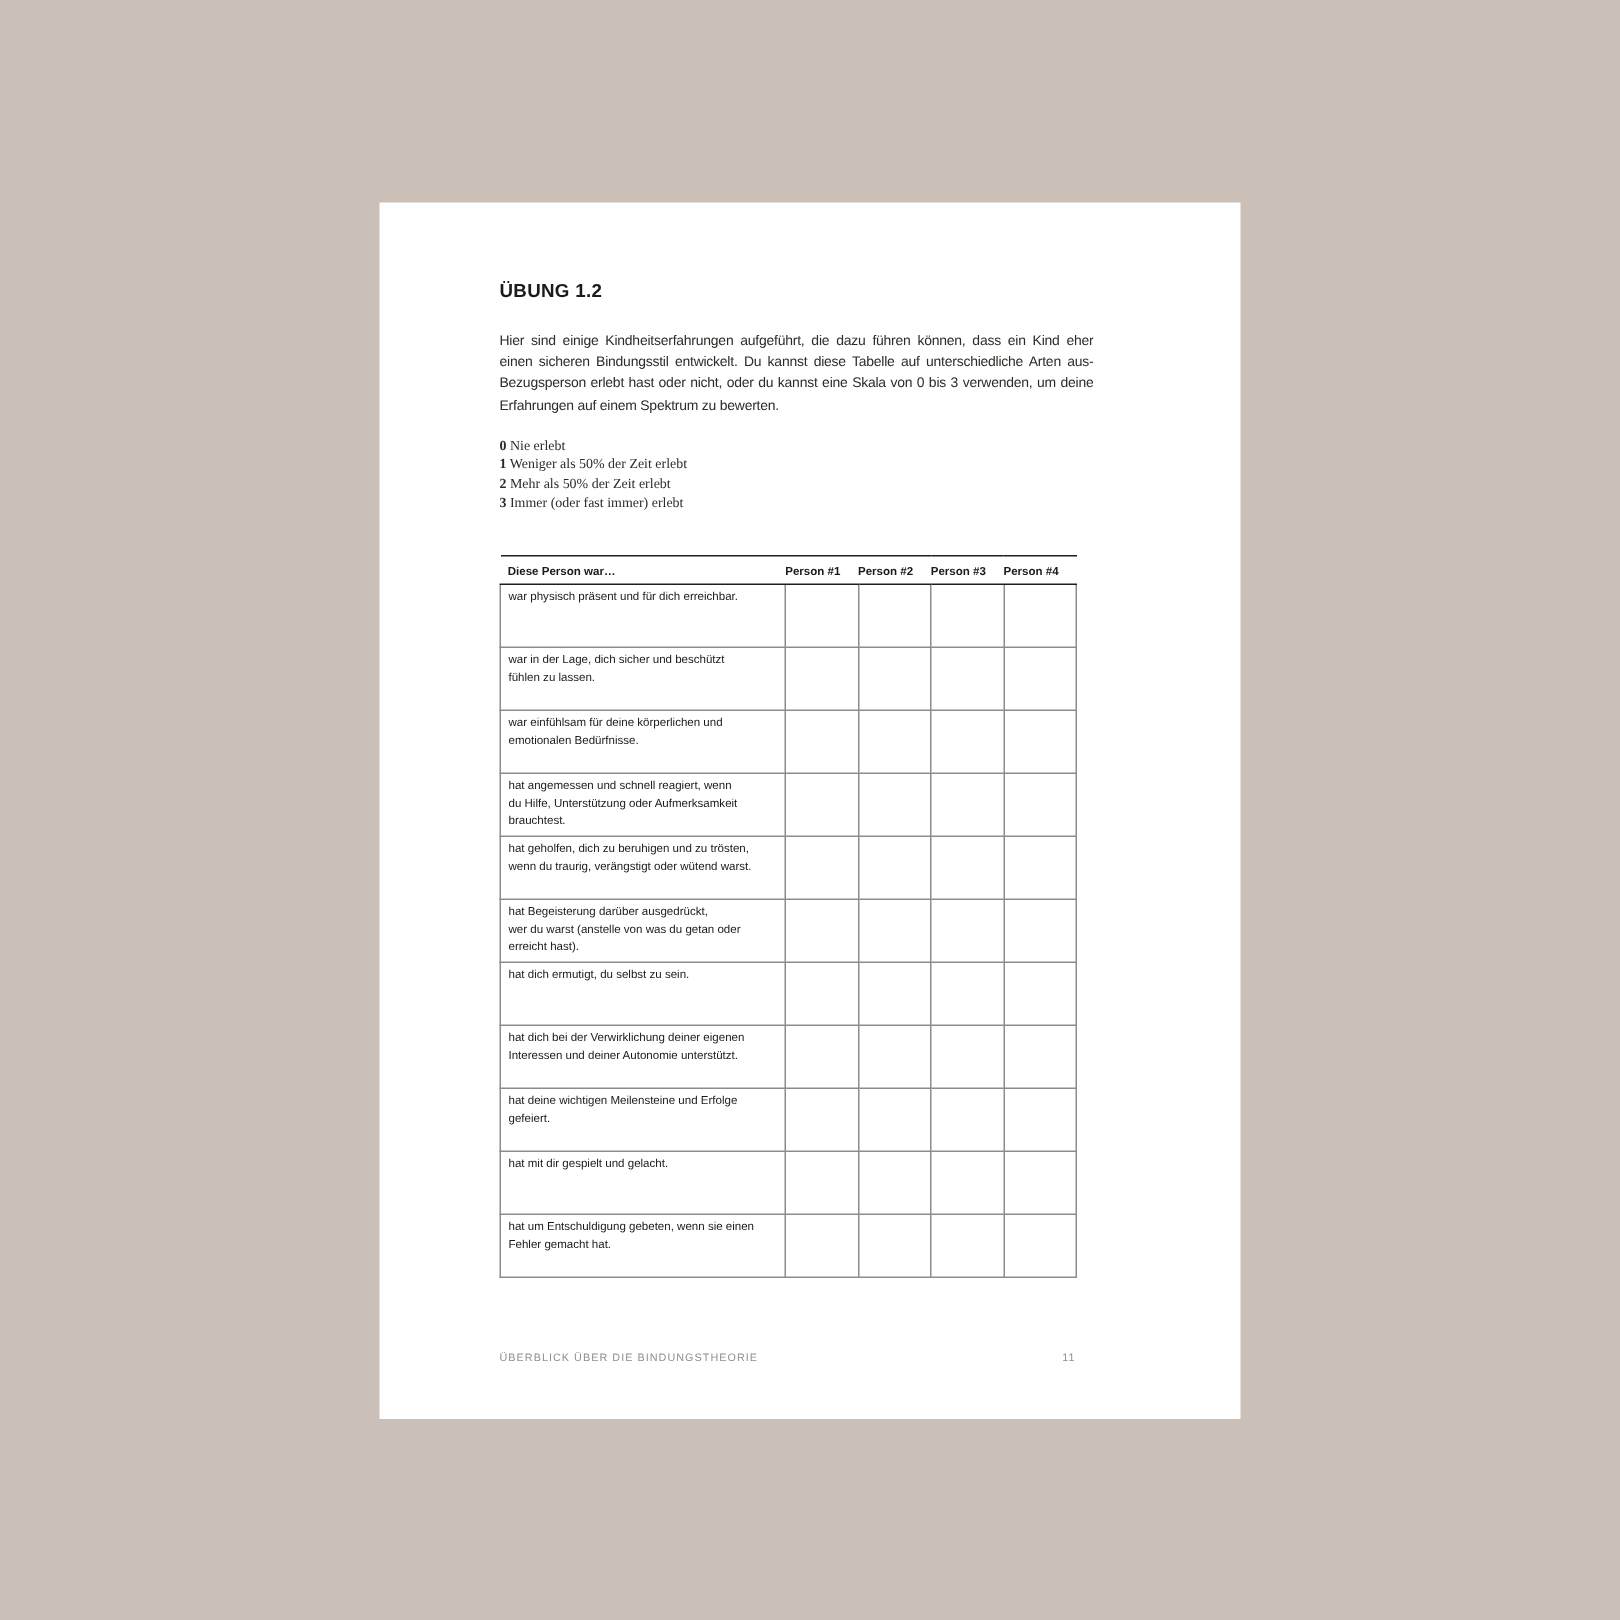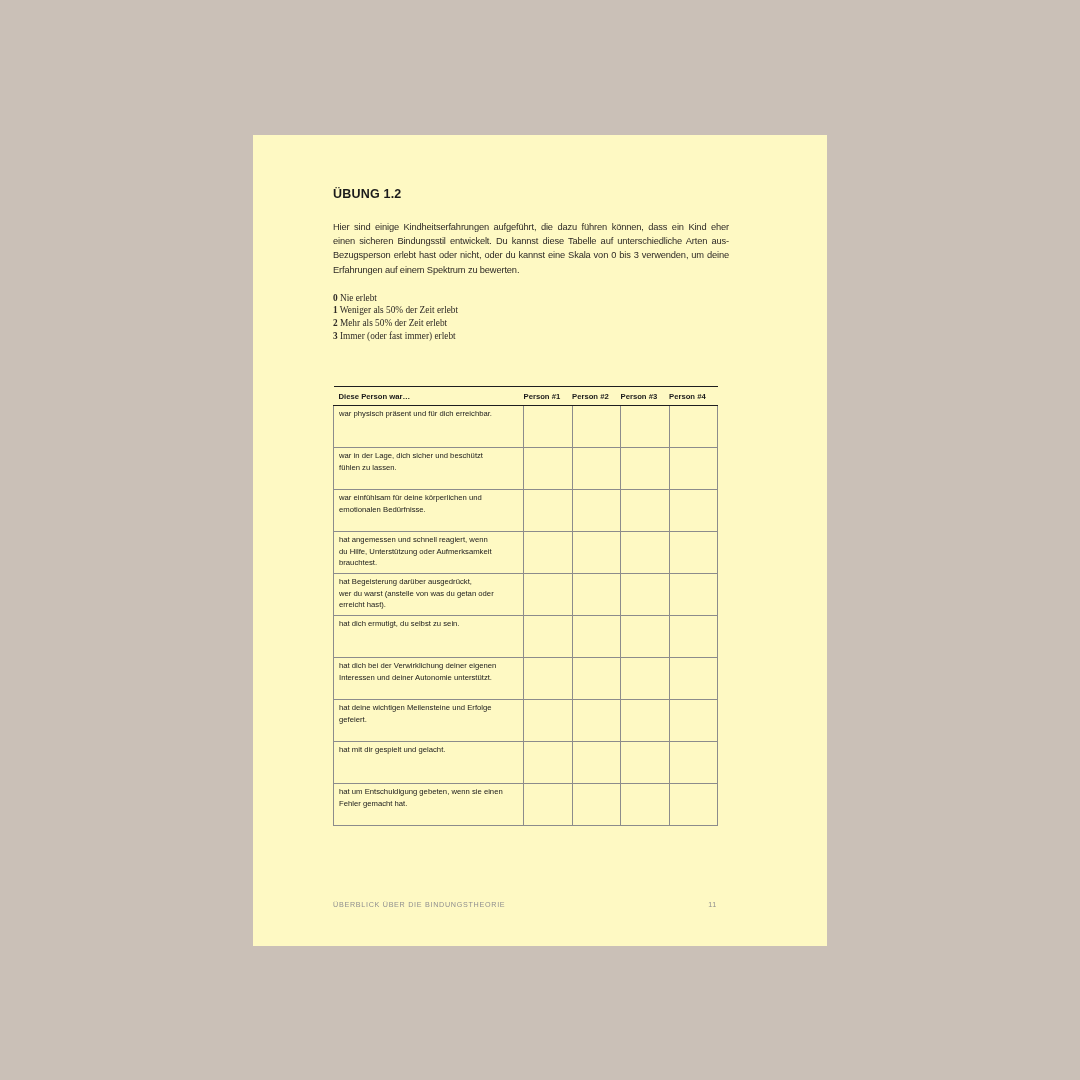--- a/index.html
+++ b/index.html
@@ -7,21 +7,21 @@
     width: 1080px; height: 1080px;
     background: #cac0b7;
     position: relative;
     overflow: hidden;
     font-family: "Liberation Sans", sans-serif;
   }
   .page {
     position: absolute;
     left: 253px; top: 135px;
     width: 574px; height: 811px;
-    background: #fef9c3;
+    background: #ffffff;
   }
   .content {
     position: absolute;
     left: 80px; top: 0;
     width: 396px;
     padding-top: 53px;
   }
   .title {
     font-family: "Liberation Sans", sans-serif;
     font-size: 12.5px;
@@ -46,21 +46,21 @@
   .intro-line.last { text-align-last: left; }
   .scale { margin-top: 15px; }
   .scale-item {
     font-family: "Liberation Serif", "DejaVu Serif", serif;
     font-size: 9.3px;
     line-height: 12.6px;
     color: #2e2a26;
   }
   .scale-item b { font-weight: 700; }
   table.exercise {
-    margin-top: 44px;
+    margin-top: 28px;
     border-collapse: collapse;
     table-layout: fixed;
     width: 384px;
     font-family: "Liberation Sans", sans-serif;
     color: #1a1a1a;
   }
   col.qcol { width: 190px; }
   col.pcol { width: 48.5px; }
   thead th {
     border-top: 1.5px solid #1e1e1e;
@@ -166,20 +166,28 @@
           <tr>
             <td class="q">hat angemessen und schnell reagiert, wenn
 du Hilfe, Unterstützung oder Aufmerksamkeit
 brauchtest.</td>
             <td class="a"></td>
             <td class="a"></td>
             <td class="a"></td>
             <td class="a"></td>
           </tr>
           <tr>
+            <td class="q">hat geholfen, dich zu beruhigen und zu trösten,
+wenn du traurig, verängstigt oder wütend warst.</td>
+            <td class="a"></td>
+            <td class="a"></td>
+            <td class="a"></td>
+            <td class="a"></td>
+          </tr>
+          <tr>
             <td class="q">hat Begeisterung darüber ausgedrückt,
 wer du warst (anstelle von was du getan oder
 erreicht hast).</td>
             <td class="a"></td>
             <td class="a"></td>
             <td class="a"></td>
             <td class="a"></td>
           </tr>
           <tr>
             <td class="q">hat dich ermutigt, du selbst zu sein.</td>

